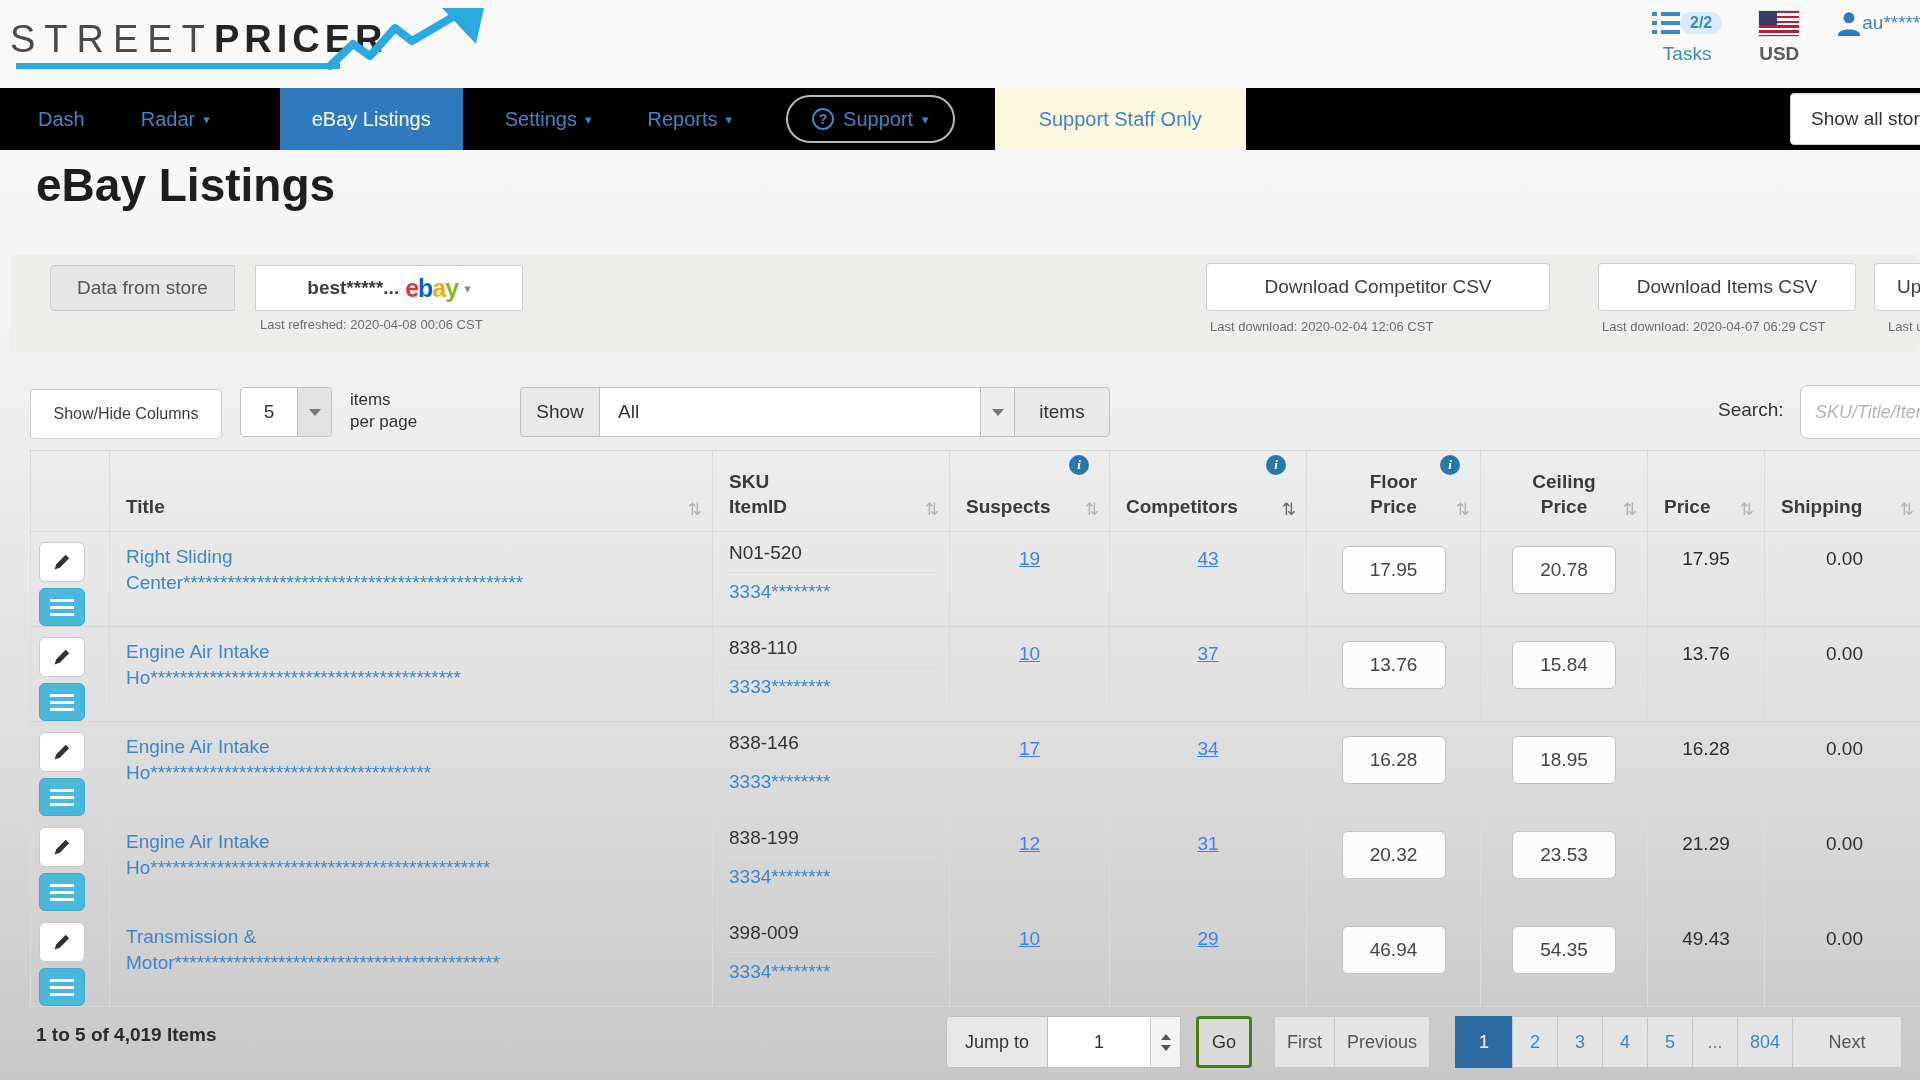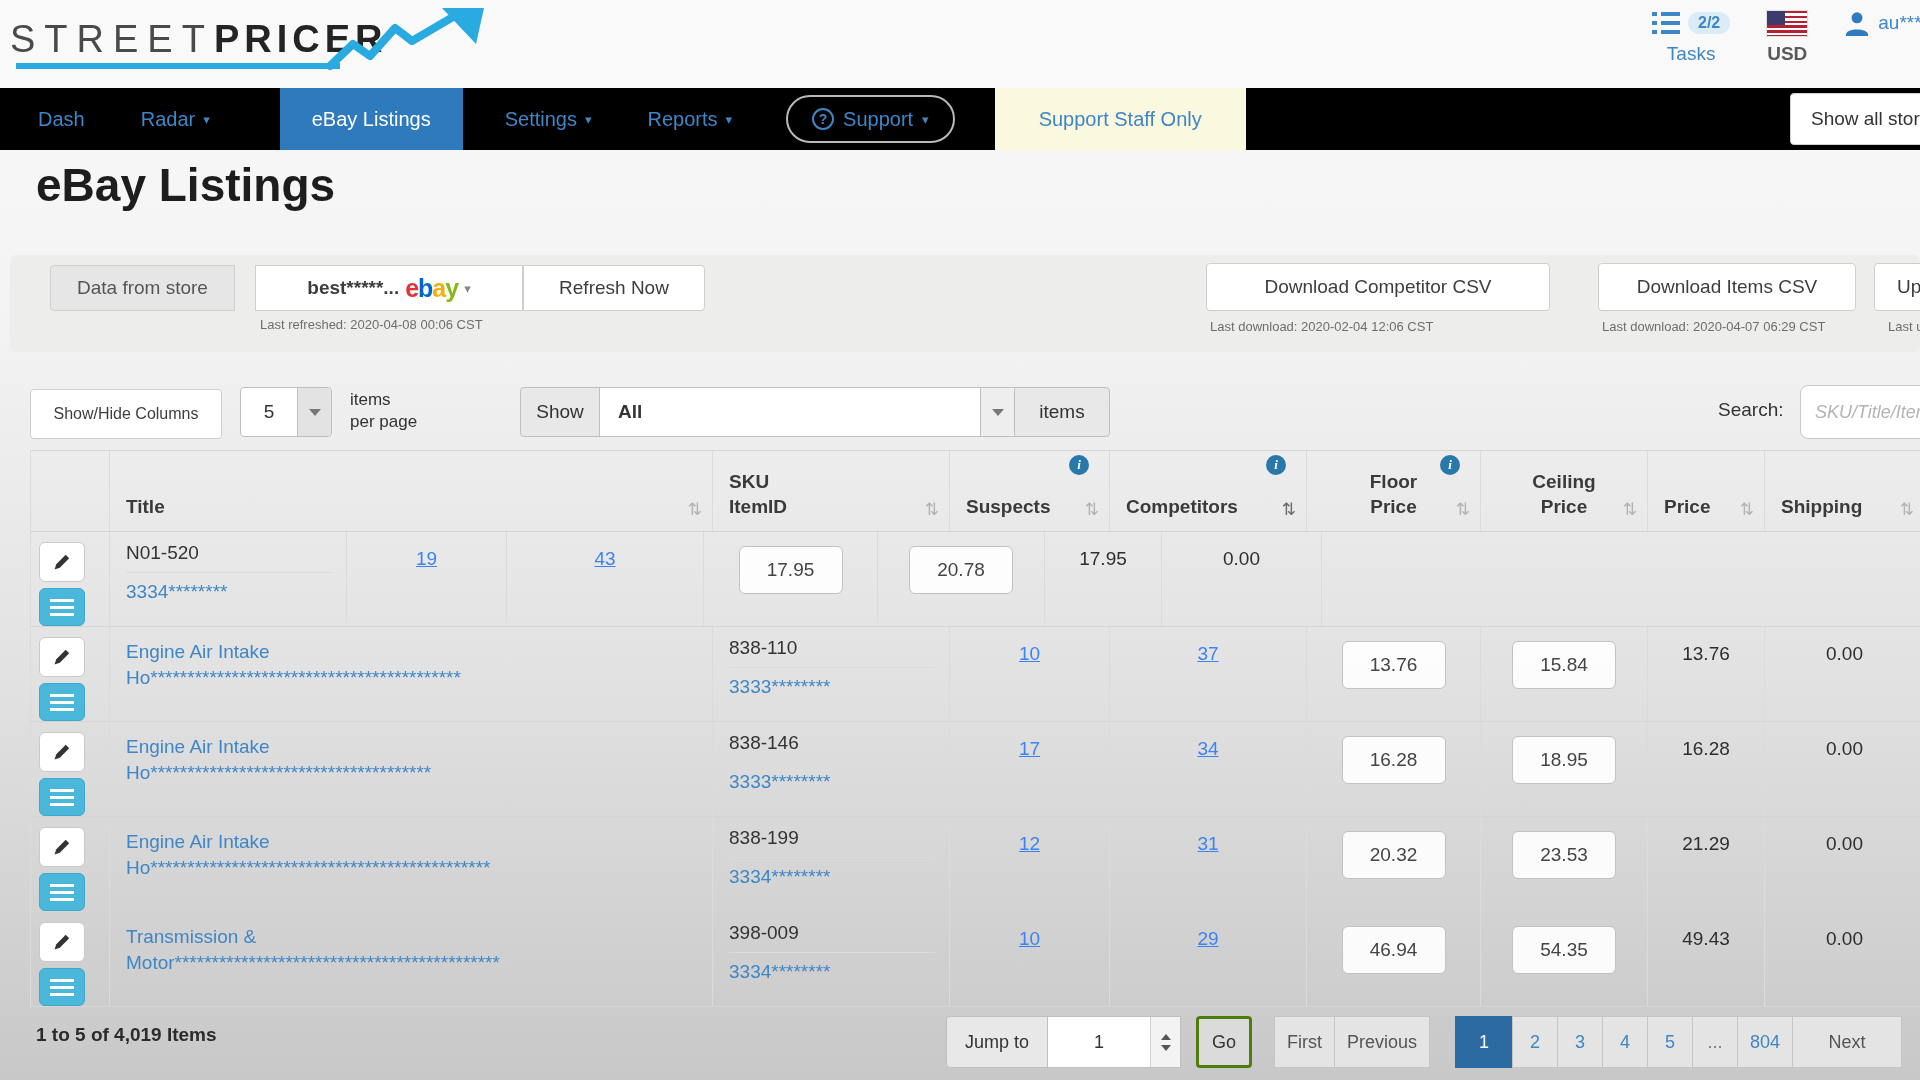--- a/index.html
+++ b/index.html
@@ -10,21 +10,21 @@
     position:relative;color:#333;
   }
   
   .topbar{position:absolute;left:0;top:0;width:1920px;height:88px;background:#faf9f9;}
   .logo{position:absolute;left:10px;top:6px;width:480px;height:72px;}
   .logo-text{position:absolute;left:0;top:12px;font-size:38px;color:#4a4a4a;letter-spacing:9px;white-space:nowrap;}
   .logo-text .bold{color:#242424;font-weight:bold;letter-spacing:5px;}
   .logo-svg{position:absolute;left:0;top:0;width:480px;height:72px;}
   .top-right{position:absolute;left:1652px;top:8px;display:flex;gap:36px;align-items:flex-start;}
   .top-col{display:flex;flex-direction:column;align-items:center;gap:5px;}
-  .top-col .row1{display:flex;align-items:center;gap:8px;height:30px;}
+  .top-col .row1{display:flex;align-items:center;gap:0;height:30px;}
   .badge-pill{background:#d9ecf8;color:#3e86c6;font-weight:bold;font-size:16px;border-radius:12px;padding:2px 10px;}
   .top-label{color:#3e86c6;font-size:19px;}
   .top-label.gray{color:#5a5a5a;font-weight:bold;}
   .flag{width:42px;height:27px;border:1px solid #e0e0e0;
     background:
       linear-gradient(#3c3b6e,#3c3b6e) 0 0/18px 14px no-repeat,
       repeating-linear-gradient(180deg,#b22234 0 2.4px,#ffffff 2.4px 4.8px);}
   
   .navbar{position:absolute;left:0;top:88px;width:1920px;height:62px;background:#000000;display:flex;align-items:stretch;}
   .nav-item{display:flex;align-items:center;gap:8px;padding:0 28px;color:#3e86c6;font-size:20px;cursor:pointer;}
@@ -55,21 +55,21 @@
   .c-showhide{position:absolute;left:30px;top:4px;height:50px;width:192px;font-size:16px;}
   .select-box{position:absolute;background:#fff;border:1px solid #bfbfbf;border-radius:4px;display:flex;align-items:center;cursor:pointer;}
   .c-perpage-select{left:240px;top:2px;height:50px;width:92px;}
   .select-val{flex:1;text-align:center;font-size:19px;color:#333;}
   .chev-seg{width:34px;height:100%;background:#e4e3e3;border-left:1px solid #bfbfbf;border-radius:0 4px 4px 0;display:flex;align-items:center;justify-content:center;}
   .chev{width:0;height:0;border-left:6px solid transparent;border-right:6px solid transparent;border-top:7px solid #777;}
   .c-perpage-label{position:absolute;left:350px;top:4px;font-size:17px;color:#333;line-height:22px;}
   .addon{background:#e9e8e8;border:1px solid #bfbfbf;display:flex;align-items:center;justify-content:center;font-size:19px;color:#333;}
   .c-show-addon{position:absolute;left:520px;top:2px;height:50px;width:80px;border-radius:4px 0 0 4px;}
   .c-all-select{left:599px;top:2px;height:50px;width:416px;border-radius:0;}
-  .c-all-select .select-val{text-align:left;padding-left:18px;font-weight:bold;}
+  .c-all-select .select-val{text-align:left;padding-left:18px;}
   .c-items-addon{position:absolute;left:1014px;top:2px;height:50px;width:96px;border-radius:0 4px 4px 0;}
   .c-search-label{position:absolute;left:1718px;top:14px;font-size:19px;color:#333;}
   .c-search-input{position:absolute;left:1800px;top:0px;height:54px;width:230px;border:1px solid #c7c7c7;border-radius:8px;font-size:18px;padding:0 14px;font-family:"Liberation Sans",sans-serif;color:#333;background:#fff;}
   .c-search-input::placeholder{font-style:italic;color:#b4b4b4;}
   
   .tbl{position:absolute;left:30px;top:450px;width:1995px;}
   .tr{display:flex;border-bottom:1px solid #d6d5d5;}
   .tr.head{border-top:1px solid #d6d5d5;height:82px;}
   .tr.body-row{height:95px;}
   .td{border-right:1px solid #dcdbdb;position:relative;}
@@ -193,21 +193,20 @@
 
 <h1 class="page-title">eBay Listings</h1>
 
 <div class="panel">
   <button class="btn gray p-datafrom">Data from store</button>
   <div class="p-store">
     <span class="store-name">best*****...</span>
     <span class="ebay"><span style="color:#e53238">e</span><span style="color:#0064d2">b</span><span style="color:#f5af02">a</span><span style="color:#86b817">y</span></span>
     <span class="caret" style="color:#888">▾</span>
   </div>
-  <button class="btn p-refresh">Refresh Now</button>
   <span class="small-note" style="left:250px;top:62px;">Last refreshed: 2020-04-08 00:06 CST</span>
 
   <button class="btn p-dlcomp">Download Competitor CSV</button>
   <span class="small-note" style="left:1200px;top:64px;">Last download: 2020-02-04 12:06 CST</span>
 
   <button class="btn p-dlitems">Download Items CSV</button>
   <span class="small-note" style="left:1592px;top:64px;">Last download: 2020-04-07 06:29 CST</span>
 
   <button class="btn p-upload">Upload Items CSV</button>
   <span class="small-note" style="left:1878px;top:64px;">Last upload:</span>
@@ -286,20 +285,23 @@
         <div class="act-wrap">
       <button class="btn-edit">
             <svg width="20" height="20" viewBox="0 0 20 20">
               <path d="M2.5 17.5l1.8-5.3 9.4-9.4 3.5 3.5-9.4 9.4z" fill="#333"></path>
             </svg>
           </button>
       <button class="btn-list">
             <span class="list-glyph"></span>
           </button>
     </div>
+      </div>
+    <div class="td c-title">
+        <a class="title-link"><span>Right Sliding</span><br><span>Center**********************************************</span></a>
       </div>
     <div class="td c-sku">
         <div class="sku-cell">
           <div class="sku-line">N01-520</div>
           <div class="id-line">3334********</div>
         </div>
       </div>
     <div class="td c-sus num-cell"><span class="num-link">19</span></div>
     <div class="td c-comp num-cell"><span class="num-link">43</span></div>
     <div class="td c-floor">

